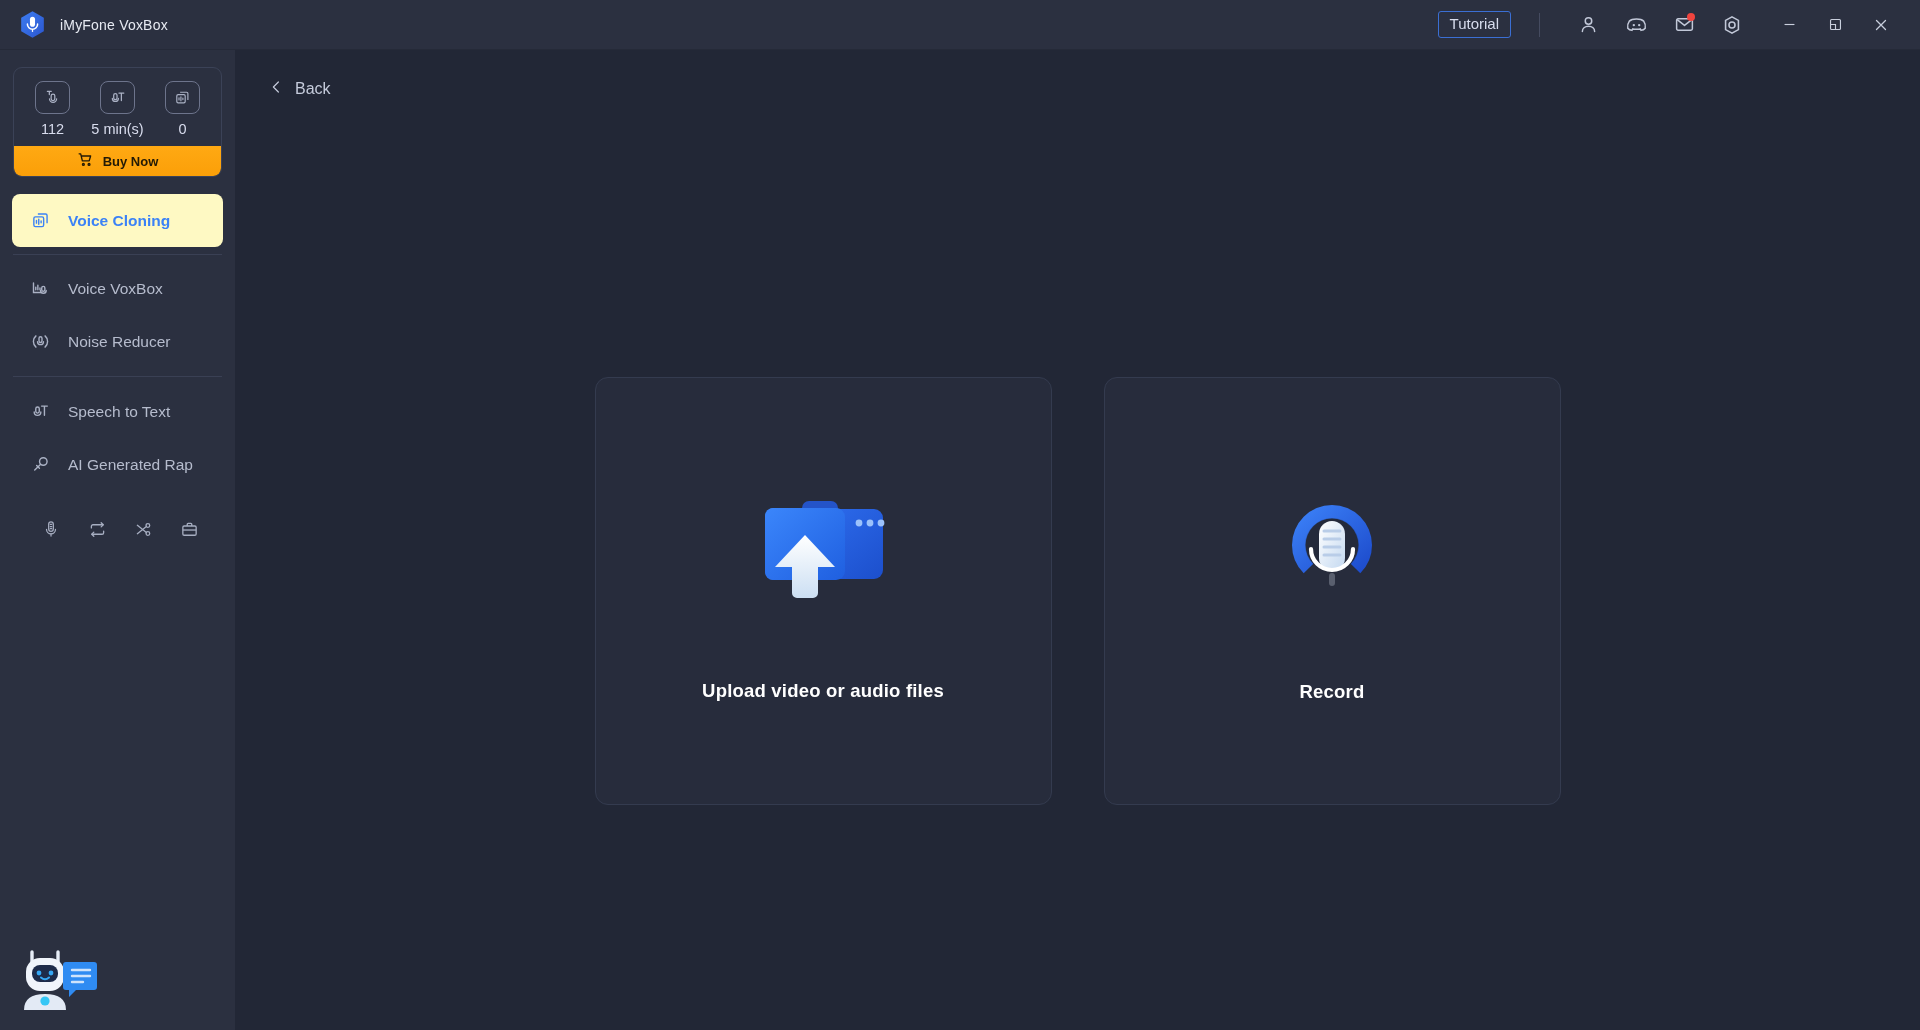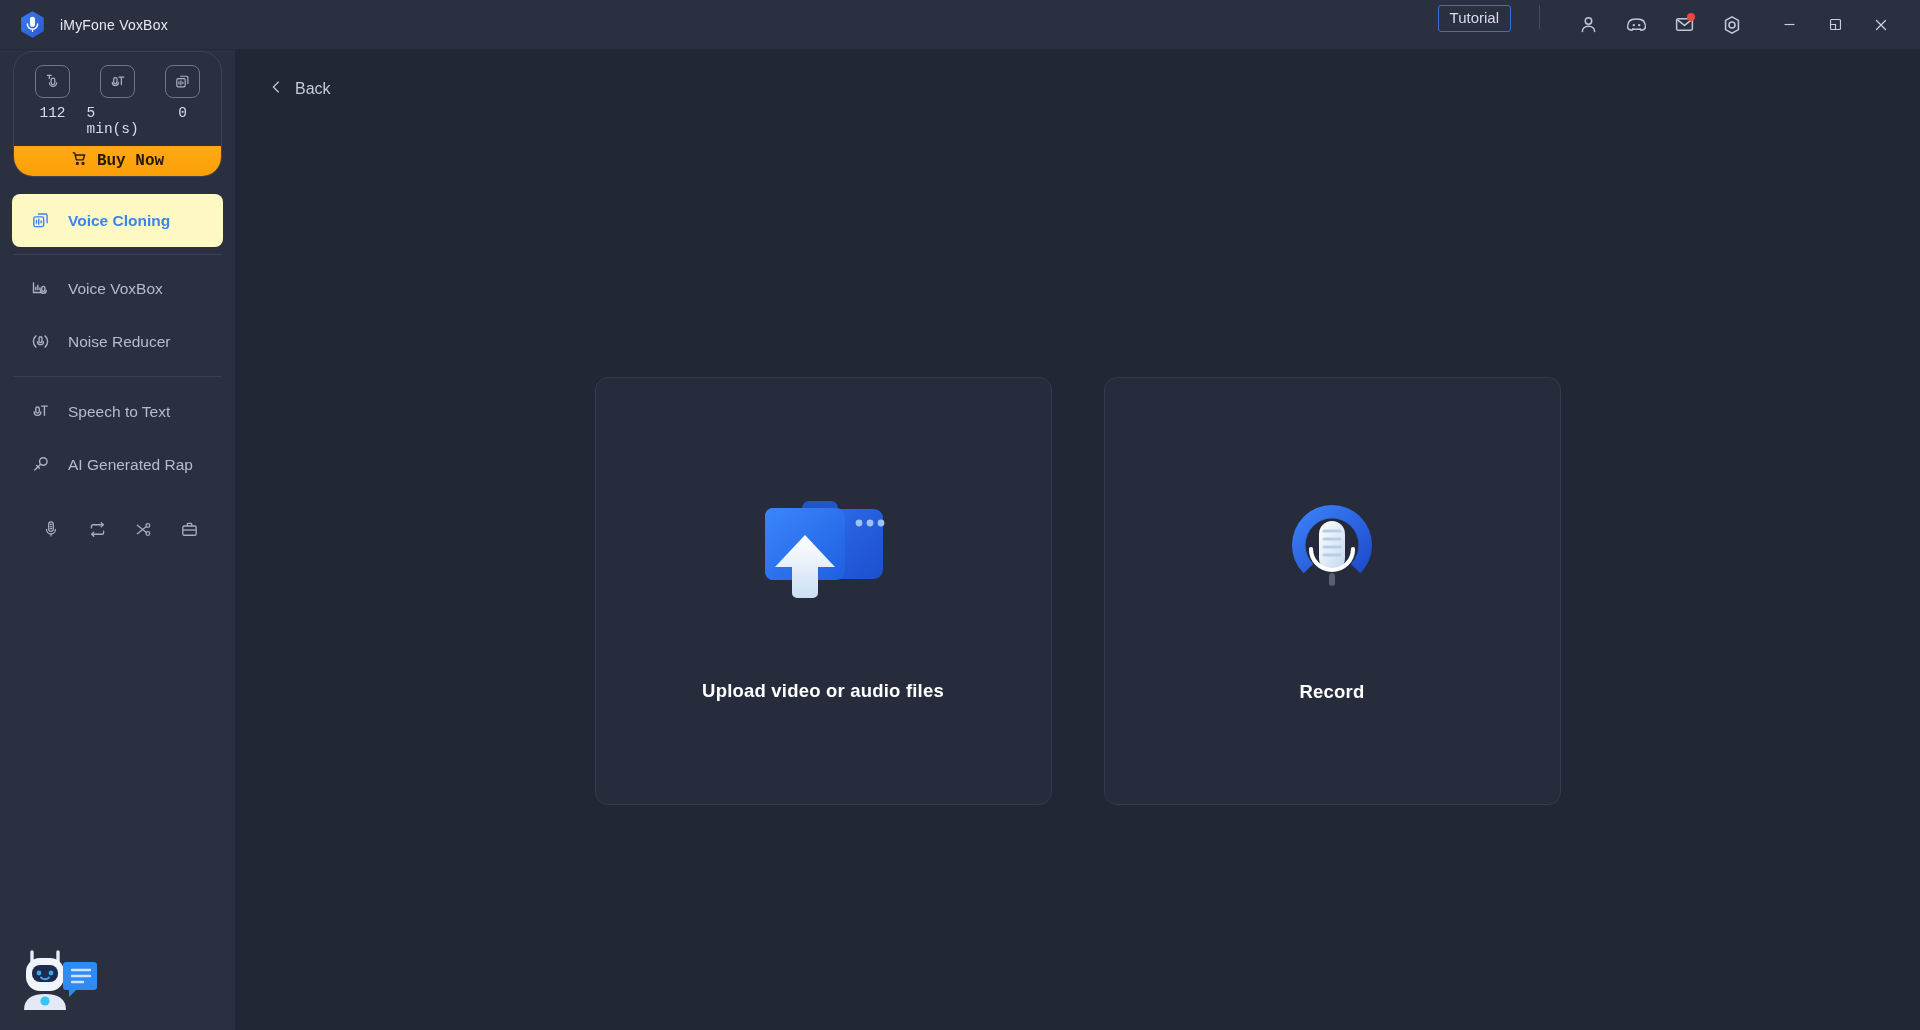--- a/index.html
+++ b/index.html
@@ -20,21 +20,21 @@
     padding: 0 18px 0 18px;
     position: relative;
     border-bottom: 1px solid #252a38;
   }
   .brand { display: flex; align-items: center; gap: 13px; }
   .logo-hex { width: 29px; height: 29px; display: block; }
   .app-title {
     color: #e7eaf2; font-size: 14px; letter-spacing: .2px;
   }
   .tb-right {
-    margin-left: auto; display: flex; align-items: flex-start; gap: 4px;
+    margin-left: auto; display: flex; align-items: center; gap: 4px;
   }
   .tutorial-btn {
     border: 1.6px solid #3b6fd4;
     color: #d7dced;
     font-size: 15px;
     padding: 4px 11px 5px;
     border-radius: 3px;
     background: transparent;
     cursor: pointer;
     line-height: 1.1;
@@ -65,43 +65,42 @@
   
   .sidebar {
     width: 235px; background: #2b3040; flex: 0 0 235px;
     position: relative; display: flex; flex-direction: column;
   }
   .credits-card {
     margin: 12px 12px 0 12px;
     border: 1px solid #3c4considered; 
   }
   .credits-card {
-    margin: 1px 13px 0 13px;
+    margin: 17px 13px 0 13px;
     border: 1px solid #3b4257;
-    border-radius: 20px;
+    border-radius: 9px;
     overflow: hidden;
     background: transparent;
-    font-family: Liberation Mono, monospace;
   }
   .credits-row {
     display: flex; justify-content: space-around; align-items: flex-start;
     padding: 13px 6px 9px;
   }
   .credit-item { display: flex; flex-direction: column; align-items: center; gap: 7px; width: 62px; cursor: default;}
   .credit-box {
     width: 35px; height: 33px;
     border: 1.3px solid #6d748c;
     border-radius: 8px;
     display: flex; align-items: center; justify-content: center;
   }
   .credit-val { color: #d8dced; font-size: 14.5px; }
   .buy-btn {
     display: flex; align-items: center; justify-content: center; gap: 9px;
     background: linear-gradient(180deg,#ffa913,#fb9f08);
-    color: #231a06; font-weight: bold; font-size: 16px;
+    color: #231a06; font-weight: bold; font-size: 13px;
     height: 30px; cursor: pointer; margin: 0;
     border-radius: 0 0 7px 7px;
   }
 
   .nav { margin-top: 17px; }
   .nav-item {
     height: 53px; margin: 0 12px; border-radius: 8px;
     display: flex; align-items: center; gap: 17px;
     padding: 0 17px; cursor: pointer;
     color: #b6bccd; font-size: 15.5px;

